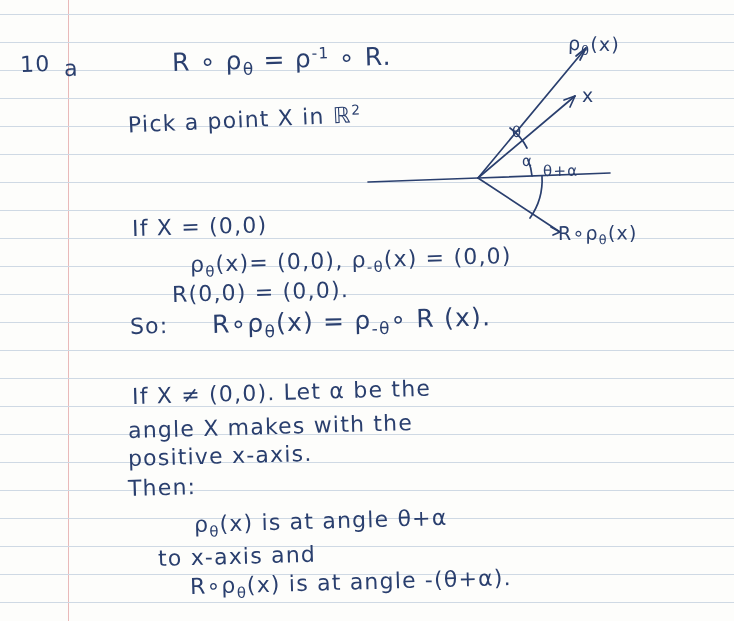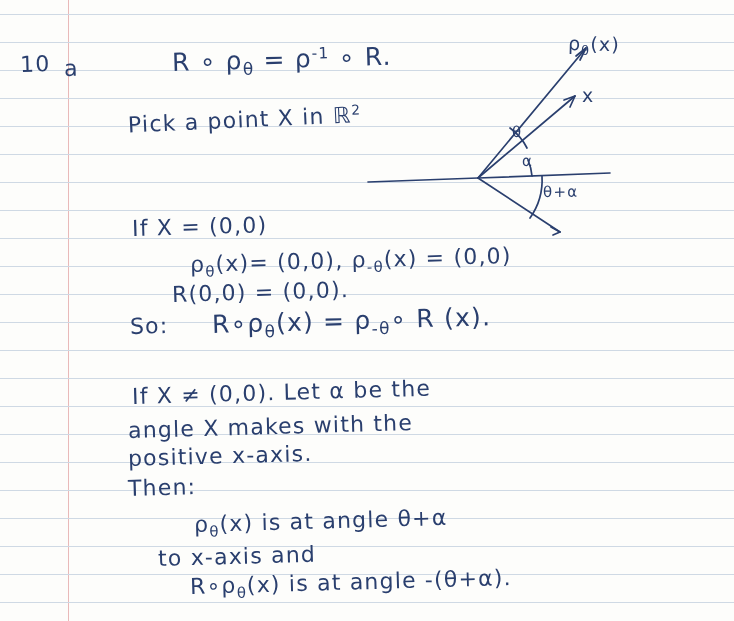--- a/index.html
+++ b/index.html
@@ -171,17 +171,20 @@
     <div class="hw ink sz-sm slant3" style="left:208px; top:2px;">
       <span>ρ</span><span class="sub">θ</span><span>(x)</span>
     </div>
 
     <div class="hw ink sz-sm slant0" style="left:222px; top:54px;">x</div>
 
     <div class="hw ink sz-xs slant0" style="left:152px; top:93px;">θ</div>
 
     <div class="hw ink sz-xs slant0" style="left:162px; top:122px;">α</div>
 
-    <div class="hw ink sz-xs slant0" style="left:183px; top:153px;">θ+α</div>
+    <div class="hw ink sz-xs slant0" style="left:183px; top:132px;">θ+α</div>
 
+    <div class="hw ink sz-sm slant0" style="left:198px; top:192px;">
+      <span>R∘ρ</span><span class="sub">θ</span><span>(x)</span>
+    </div>
   </div>
 
 </div>
 
 </body></html>

